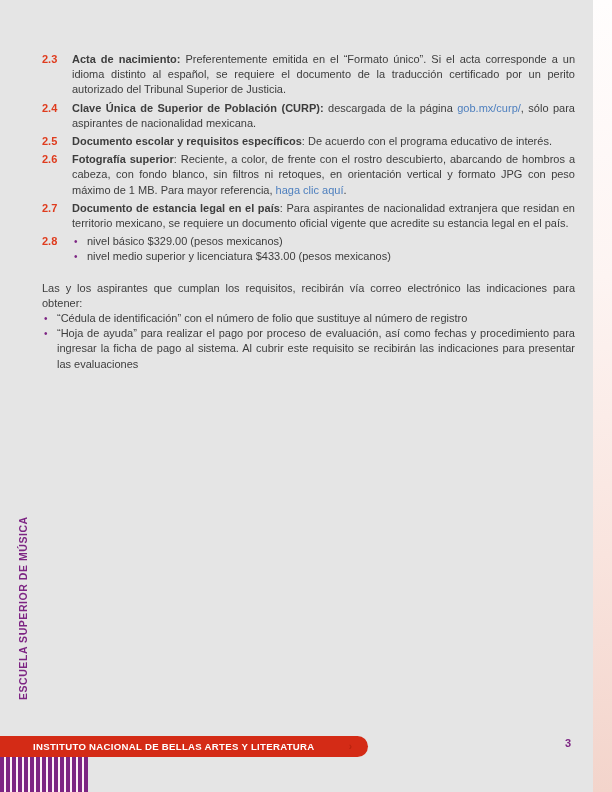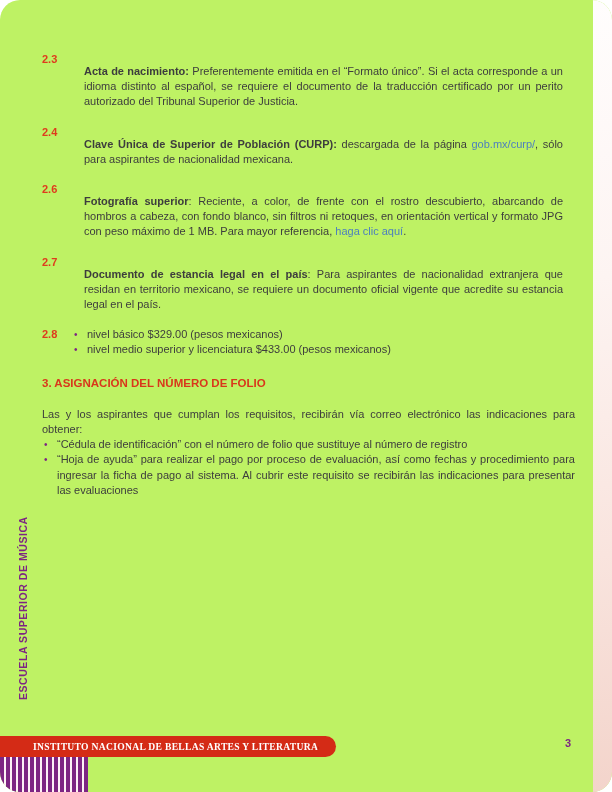--- a/index.html
+++ b/index.html
@@ -1,40 +1,39 @@
 <!DOCTYPE html>
 <html lang="es"><head>
 <meta charset="utf-8">
 <style>
   html,body{margin:0;padding:0;background:#ffffff;}
   .page{
     position:relative;
     width:612px;height:792px;
-    background:#bef264;
+    background:#e5e5e5;
     overflow:hidden;
     font-family:"Liberation Sans",sans-serif;
     color:#3d3d3d;
-    border-radius:20px;
   }
   
   .edge-strip{
     position:absolute;top:0;right:0;width:19px;height:792px;
     background:linear-gradient(180deg,#fffdfd 0%,#fdf4f2 35%,#f9e4de 70%,#f3d4cb 100%);
   }
   
   .content{
     position:absolute;left:42px;top:52px;width:533px;
     font-size:11px;line-height:15.2px;text-align:justify;
   }
   .item{display:flex;margin-bottom:3px;}
   .item-num{
     flex:0 0 30px;color:#df3b1d;font-weight:bold;text-align:left;
   }
   .item-body{flex:1;}
-  .item-body p{margin:12px;}
+  .item-body p{margin:0;}
   b{color:#3d3d3d;}
   .link{color:#4d7fbe;text-decoration:none;cursor:pointer;}
   .blist{margin:0;}
   .brow{display:flex;}
   .bdot{flex:0 0 13px;color:#7d2583;font-size:10px;padding-left:2px;}
   .btext{flex:1;}
   .para{margin:20px 0 0 0;}
   .sec-heading{
     margin:18px 0 0 0;color:#d9371b;font-weight:bold;font-size:11.5px;
     text-align:left;
@@ -44,23 +43,23 @@
   .folio-bullets .bdot{flex:0 0 13px;padding-left:2px;}
   
   .sidebar-label{
     position:absolute;left:17px;top:700px;width:192px;
     transform:rotate(-90deg);transform-origin:0 0;
     color:#7d2583;font-weight:bold;font-size:10.5px;letter-spacing:0.55px;
     white-space:nowrap;text-align:left;
   }
   
   .footer-band{
-    position:absolute;left:0;top:736px;width:336px;height:21px;
+    position:absolute;left:0;top:736px;width:368px;height:21px;
     background:#d42b16;border-radius:0 11px 11px 0;
-    display:flex;align-items:center;font-family:Liberation Serif, serif;
+    display:flex;align-items:center;
   }
   .footer-band .banner-text{
     color:#ffffff;font-weight:bold;font-size:9.6px;letter-spacing:0.3px;
     padding-left:33px;white-space:nowrap;
   }
   .footer-chevron{
     position:absolute;right:16px;top:5px;
     color:#b8230f;font-size:10px;font-weight:bold;line-height:11px;
   }
   
@@ -91,20 +90,26 @@
       </div>
     </div>
 
     <div class="item">
       <div class="item-num">2.4</div>
       <div class="item-body">
         <p><b>Clave Única de Superior de Población (CURP):</b><span> descargada de la página </span><a class="link">gob.mx/curp/</a><span>, sólo para aspirantes de nacionalidad mexicana.</span></p>
       </div>
     </div>
 
+    <div class="item">
+      <div class="item-num">2.5</div>
+      <div class="item-body">
+        <p><b>Documento escolar y requisitos específicos</b><span>: De acuerdo con el programa educativo de interés.</span></p>
+      </div>
+    </div>
 
     <div class="item">
       <div class="item-num">2.6</div>
       <div class="item-body">
         <p><b>Fotografía superior</b><span>: Reciente, a color, de frente con el rostro descubierto, abarcando de hombros a cabeza, con fondo blanco, sin filtros ni retoques, en orientación vertical y formato JPG con peso máximo de 1 MB. Para mayor referencia, </span><a class="link">haga clic aquí</a><span>.</span></p>
       </div>
     </div>
 
     <div class="item">
       <div class="item-num">2.7</div>
@@ -123,21 +128,20 @@
           </div>
           <div class="brow">
             <span class="bdot">•</span>
             <span class="btext">nivel medio superior y licenciatura $433.00 (pesos mexicanos)</span>
           </div>
         </div>
       </div>
     </div>
 
 
-    <h3 class="sec-heading">3. ASIGNACIÓN DEL NÚMERO DE FOLIO</h3>
 
     <p class="para-intro">Las y los aspirantes que cumplan los requisitos, recibirán vía correo electrónico las indicaciones para obtener:</p>
 
     <div class="folio-bullets">
       <div class="brow">
         <span class="bdot">•</span>
         <span class="btext">“Cédula de identificación” con el número de folio que sustituye al número de registro</span>
       </div>
       <div class="brow">
         <span class="bdot">•</span>

